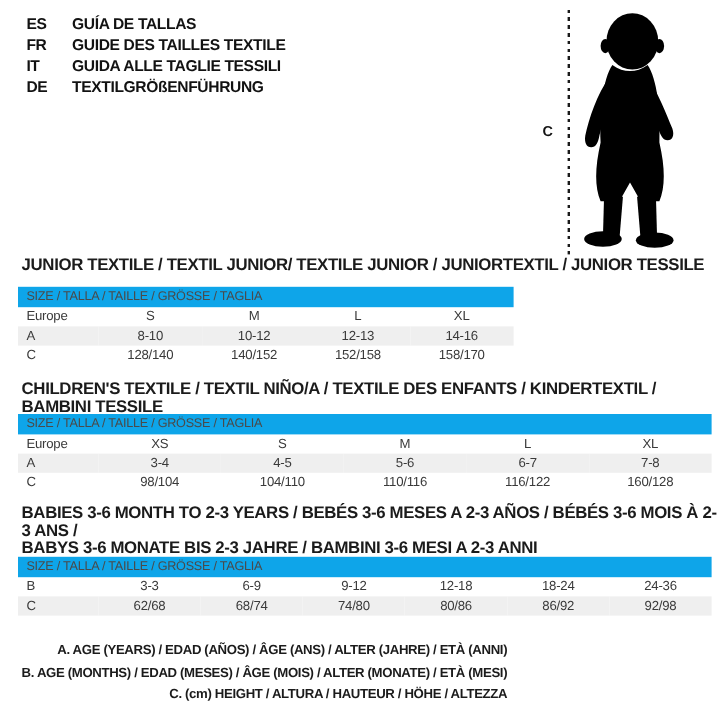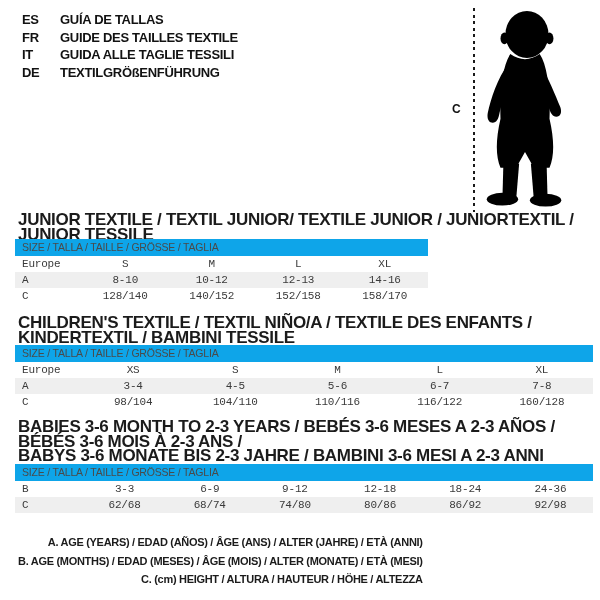--- a/index.html
+++ b/index.html
@@ -19,39 +19,39 @@
   
   .dash-line{
     left:473px;top:8px;width:2px;height:204px;
     background:repeating-linear-gradient(to bottom,#1a1a1a 0 3px,transparent 3px 6.5px);
   }
   .figure-label{left:452px;top:102px;font-weight:bold;font-size:12px;color:#121212;}
   .baby-svg{left:481px;top:9px;}
 
   
   .section-title{
-    left:18px;font-weight:bold;font-size:17px;line-height:14.5px;
+    left:18px;font-weight:bold;font-size:14px;line-height:14.5px;
     letter-spacing:-0.3px;color:#1b1b1b;white-space:pre-line;
   }
   .t1-title{top:213px;}
   .t2-title{top:316px;}
   .t3-title{top:420px;}
 
   
   .table-wrap{left:15px;}
   .t1-wrap{top:239px;width:413px;}
   .t2-wrap{top:345px;width:578px;}
   .t3-wrap{top:464px;width:578px;}
   .bar{
     height:17px;line-height:17px;background:#0ea5e9;color:#4a4a4a;
     font-size:10.5px;padding-left:7px;letter-spacing:-0.2px;
   }
   table.size-table{
     width:100%;border-collapse:collapse;table-layout:fixed;
-    font-size:11px;color:#3a3a3a;letter-spacing:-0.2px;font-family:Liberation Mono, monospace;
+    font-size:11px;color:#3a3a3a;letter-spacing:-0.2px;
   }
   table.size-table td{height:16px;text-align:center;padding:0;vertical-align:middle;}
   table.size-table td:first-child{width:60px;text-align:left;padding-left:7px;}
   table.size-table tr.shaded td{background:#efefef;}
 
   
   .legend{left:18px;top:533px;text-align:right;}
   .legend-line{font-weight:bold;font-size:11px;line-height:18.5px;letter-spacing:-0.3px;color:#1b1b1b;}
 </style>
 </head>

